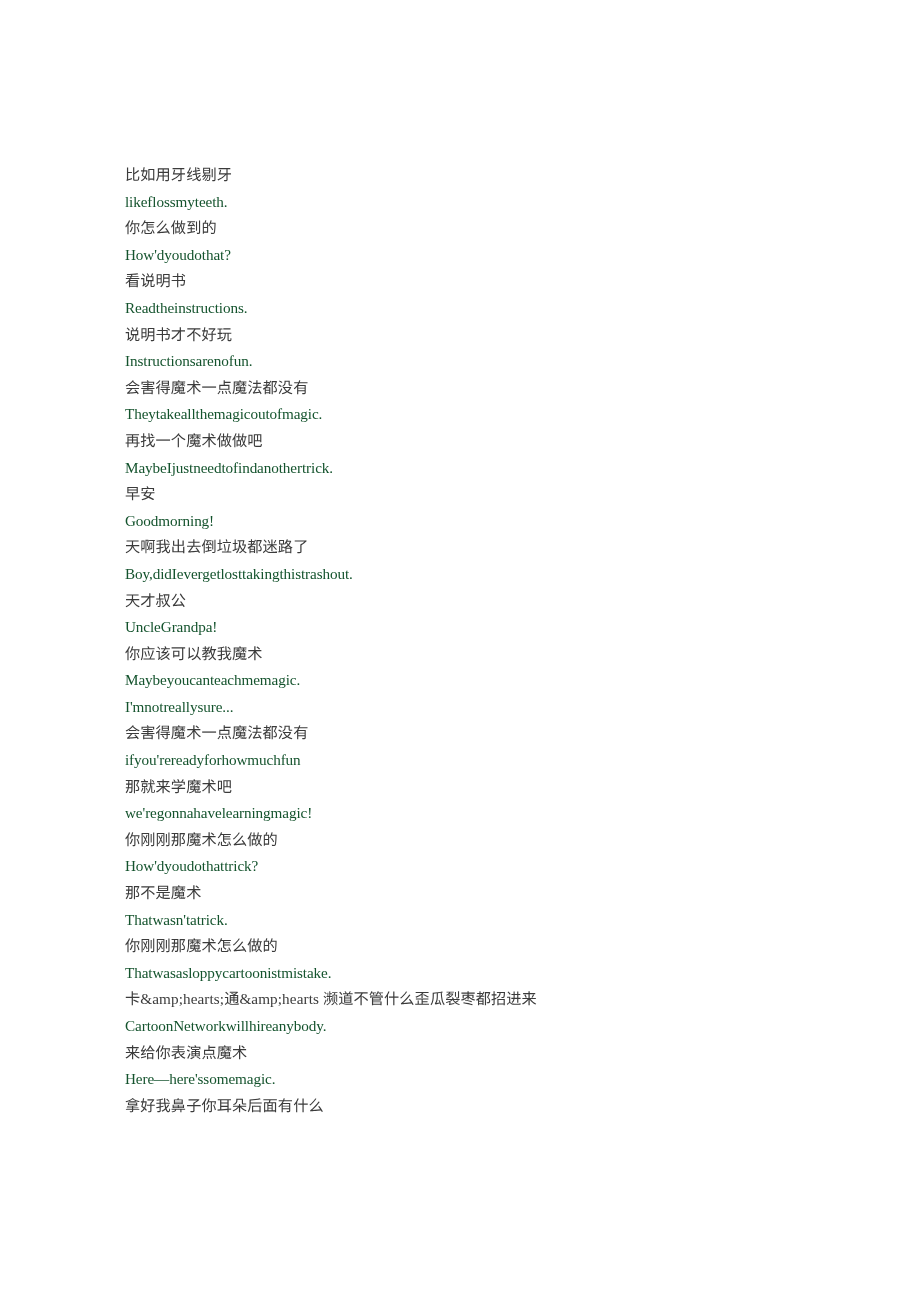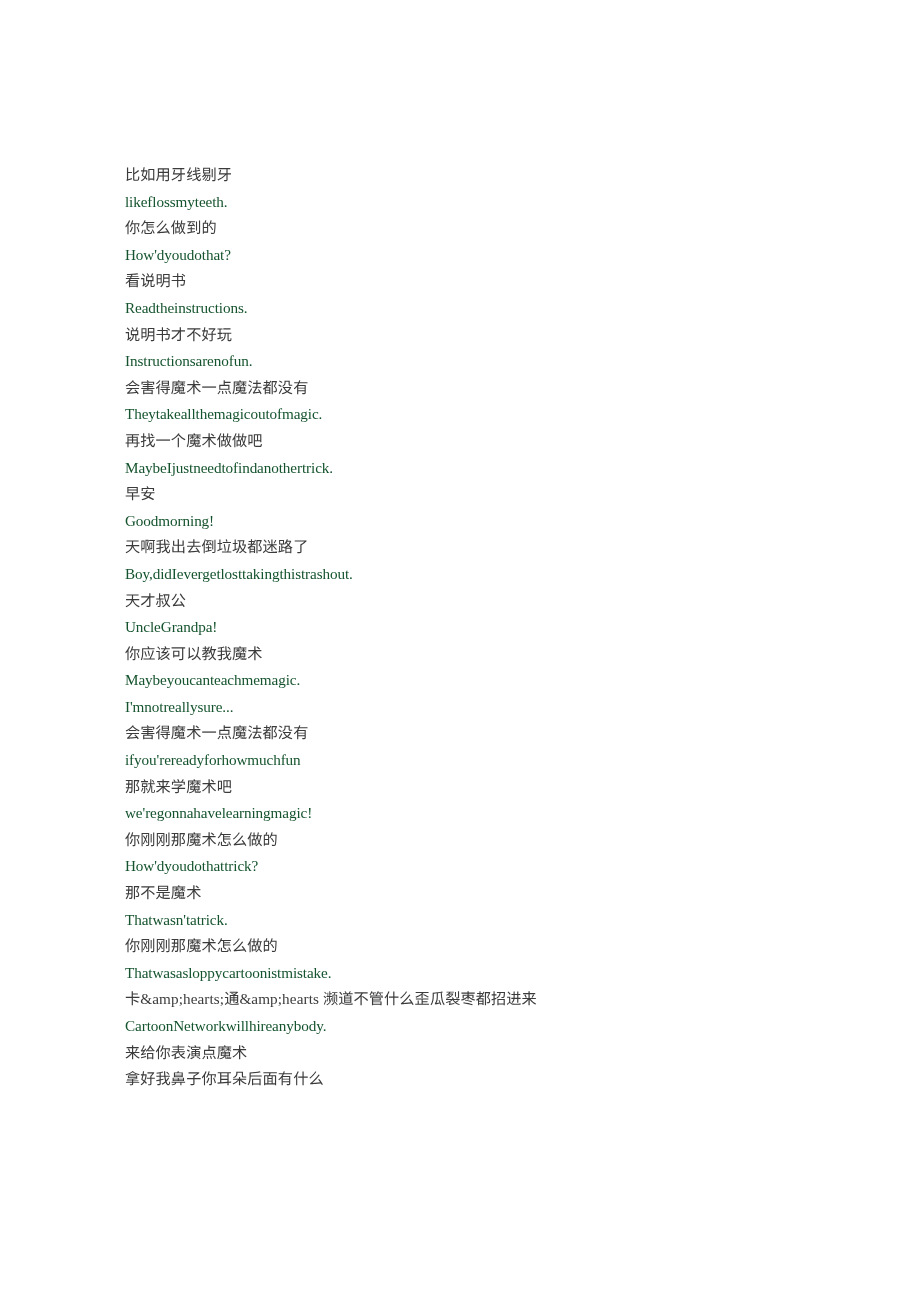--- a/index.html
+++ b/index.html
@@ -76,15 +76,16 @@
       <p class="line en">we'regonnahavelearningmagic!</p>
       <p class="line zh">你刚刚那魔术怎么做的</p>
       <p class="line en">How'dyoudothattrick?</p>
       <p class="line zh">那不是魔术</p>
       <p class="line en">Thatwasn'tatrick.</p>
       <p class="line zh">你刚刚那魔术怎么做的</p>
       <p class="line en">Thatwasasloppycartoonistmistake.</p>
       <p class="line zh">卡&amp;amp;hearts;通&amp;amp;hearts 濒道不管什么歪瓜裂枣都招进来</p>
       <p class="line en">CartoonNetworkwillhireanybody.</p>
       <p class="line zh">来给你表演点魔术</p>
+      <p class="line en">Here—here'ssomemagic.</p>
       <p class="line zh">拿好我鼻子你耳朵后面有什么</p>
     </div>
 </div>
 
 </body></html>

